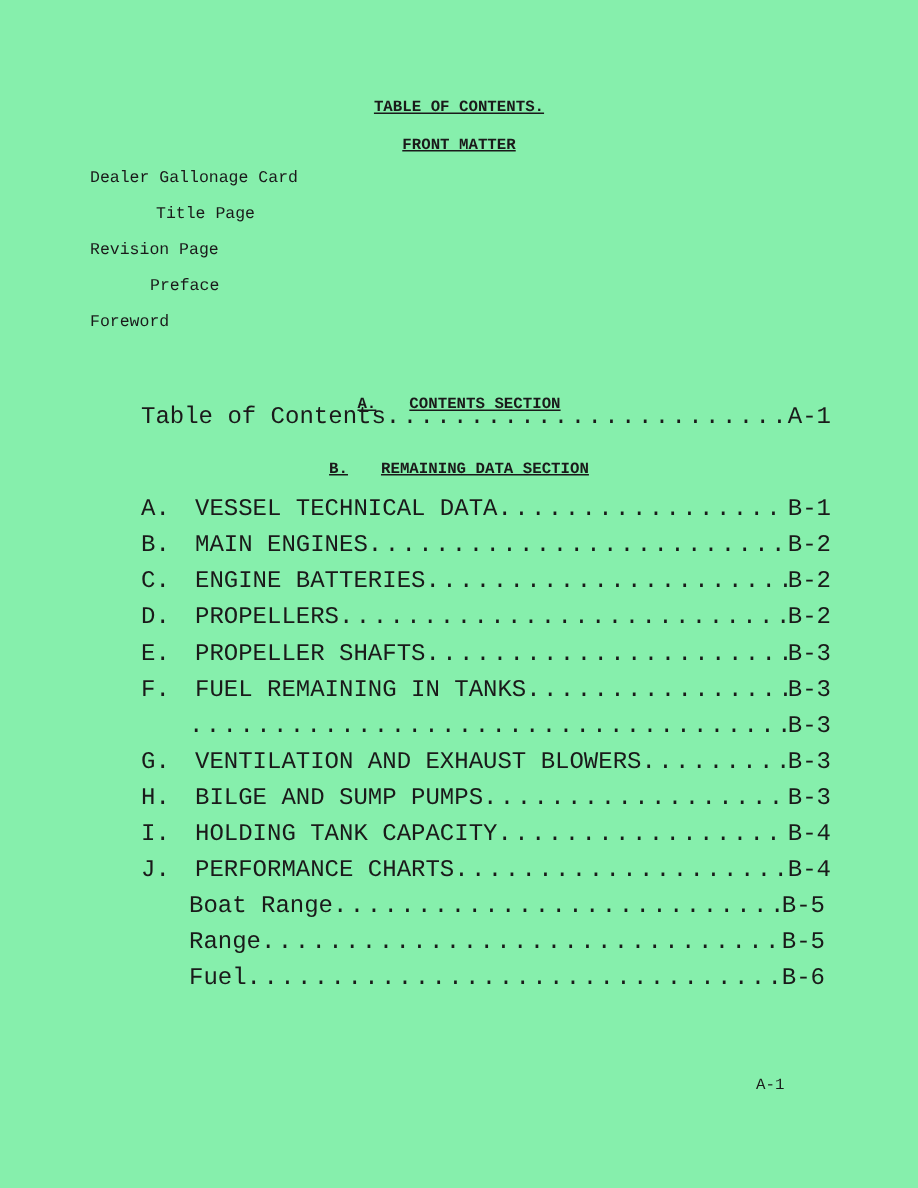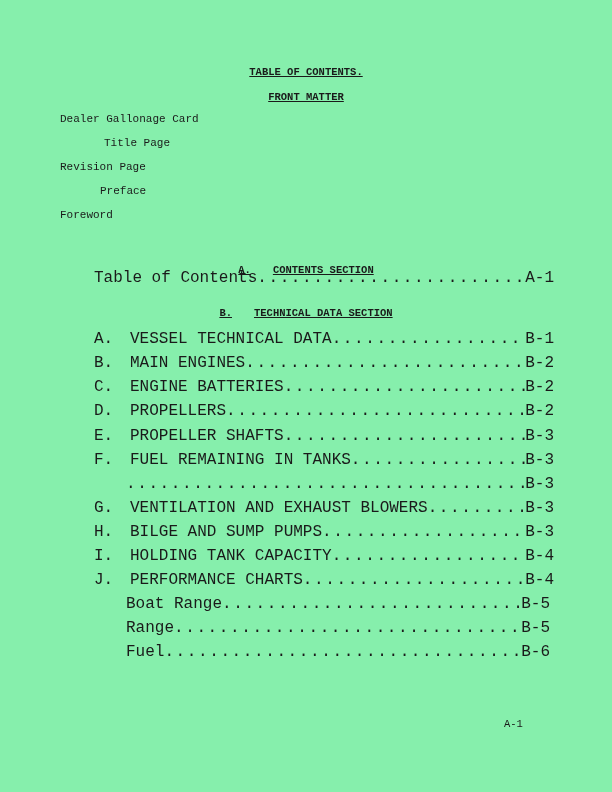--- a/index.html
+++ b/index.html
@@ -39,21 +39,21 @@
     <u>A.</u><u style="margin-right:0">CONTENTS SECTION</u>
   </div>
 
   <div class="row" style="top:269px;">
     <span class="text">Table of Contents</span>
     <span class="dots"></span>
     <span class="pg">A-1</span>
   </div>
 
   <div class="sec" style="top:307px;">
-    <u>B.</u><u style="margin-right:0">TECHNICAL DATA SECTION</u>
+    <u>B.</u><u style="margin-right:0">REMAINING DATA SECTION</u>
   </div>
 
   <div class="row" style="top:330px;">
     <span class="letter">A.</span>
     <span class="text">VESSEL TECHNICAL DATA</span>
     <span class="dots"></span>
     <span class="pg">B-1</span>
   </div>
   <div class="row" style="top:354px;">
     <span class="letter">B.</span>

